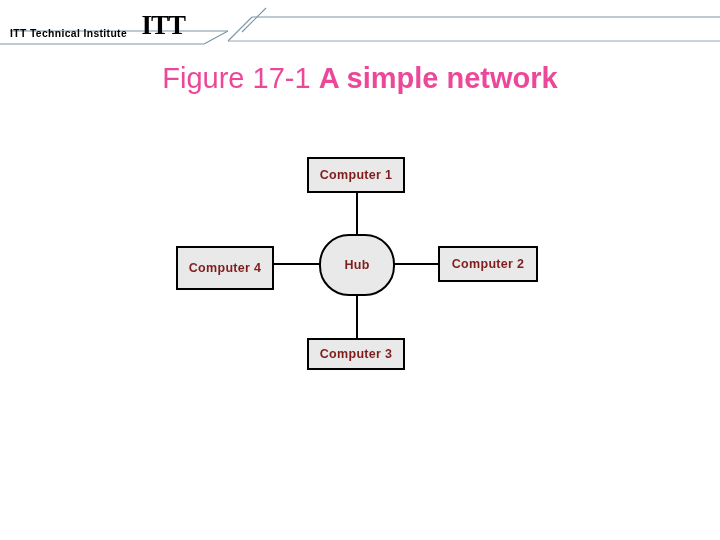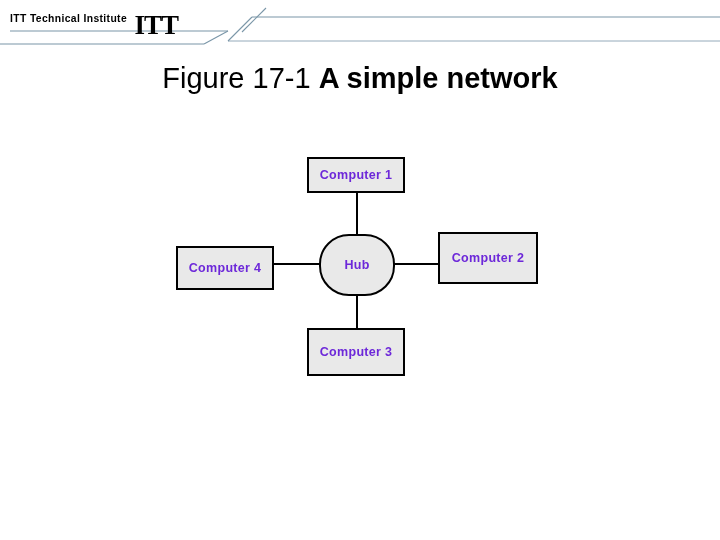--- a/index.html
+++ b/index.html
@@ -21,57 +21,58 @@
     left: 0;
     top: 0;
     width: 720px;
     height: 46px;
   }
   .brand-wrap {
     position: absolute;
     left: 10px;
     top: 12px;
     display: flex;
-    align-items: flex-start;
+    align-items: flex-end;
     white-space: nowrap;
   }
   .brand-text {
     font-family: "Liberation Sans", sans-serif;
     font-size: 11px;
     font-weight: bold;
     color: #000000;
     letter-spacing: 0.4px;
     transform: scaleX(0.94);
     transform-origin: left bottom;
   }
   .brand-mark {
     font-family: "Liberation Serif", serif;
     font-size: 27px;
     font-weight: bold;
     color: #000000;
     letter-spacing: -1px;
+    margin-left: 7px;
     line-height: 1;
   }
   .header-lines {
     position: absolute;
     left: 0;
     top: 0;
     width: 720px;
     height: 46px;
   }
 
   
   .figure-title {
     position: absolute;
     left: 0;
     top: 62px;
     width: 720px;
     text-align: center;
     font-size: 29px;
-    color: #000000;
+    color: #ec4899;
     white-space: nowrap;
   }
   .figure-title .title-light { font-weight: normal; }
   .figure-title .title-bold  { font-weight: bold; }
 
   
   .diagram {
     position: absolute;
     left: 0;
     top: 0;
@@ -81,27 +82,27 @@
   .node {
     position: absolute;
     box-sizing: border-box;
     background: #e9e9e9;
     border: 2px solid #000000;
     display: flex;
     align-items: center;
     justify-content: center;
     font-size: 12.5px;
     font-weight: bold;
-    color: #6d28d9;
+    color: #7f1d1d;
     letter-spacing: 0.3px;
     z-index: 2;
   }
   .node-c1  { left: 307px; top: 157px; width: 98px; height: 36px; }
-  .node-c2  { left: 438px; top: 232px; width: 100px; height: 52px; }
-  .node-c3  { left: 307px; top: 328px; width: 98px; height: 48px; }
+  .node-c2  { left: 438px; top: 246px; width: 100px; height: 36px; }
+  .node-c3  { left: 307px; top: 338px; width: 98px; height: 32px; }
   .node-c4  { left: 176px; top: 246px; width: 98px; height: 44px; }
   .node-hub { left: 319px; top: 234px; width: 76px; height: 62px; border-radius: 30px; }
 
   .link {
     position: absolute;
     background: #000000;
     z-index: 1;
   }
   .link-v { width: 2px; }
   .link-h { height: 2px; }

